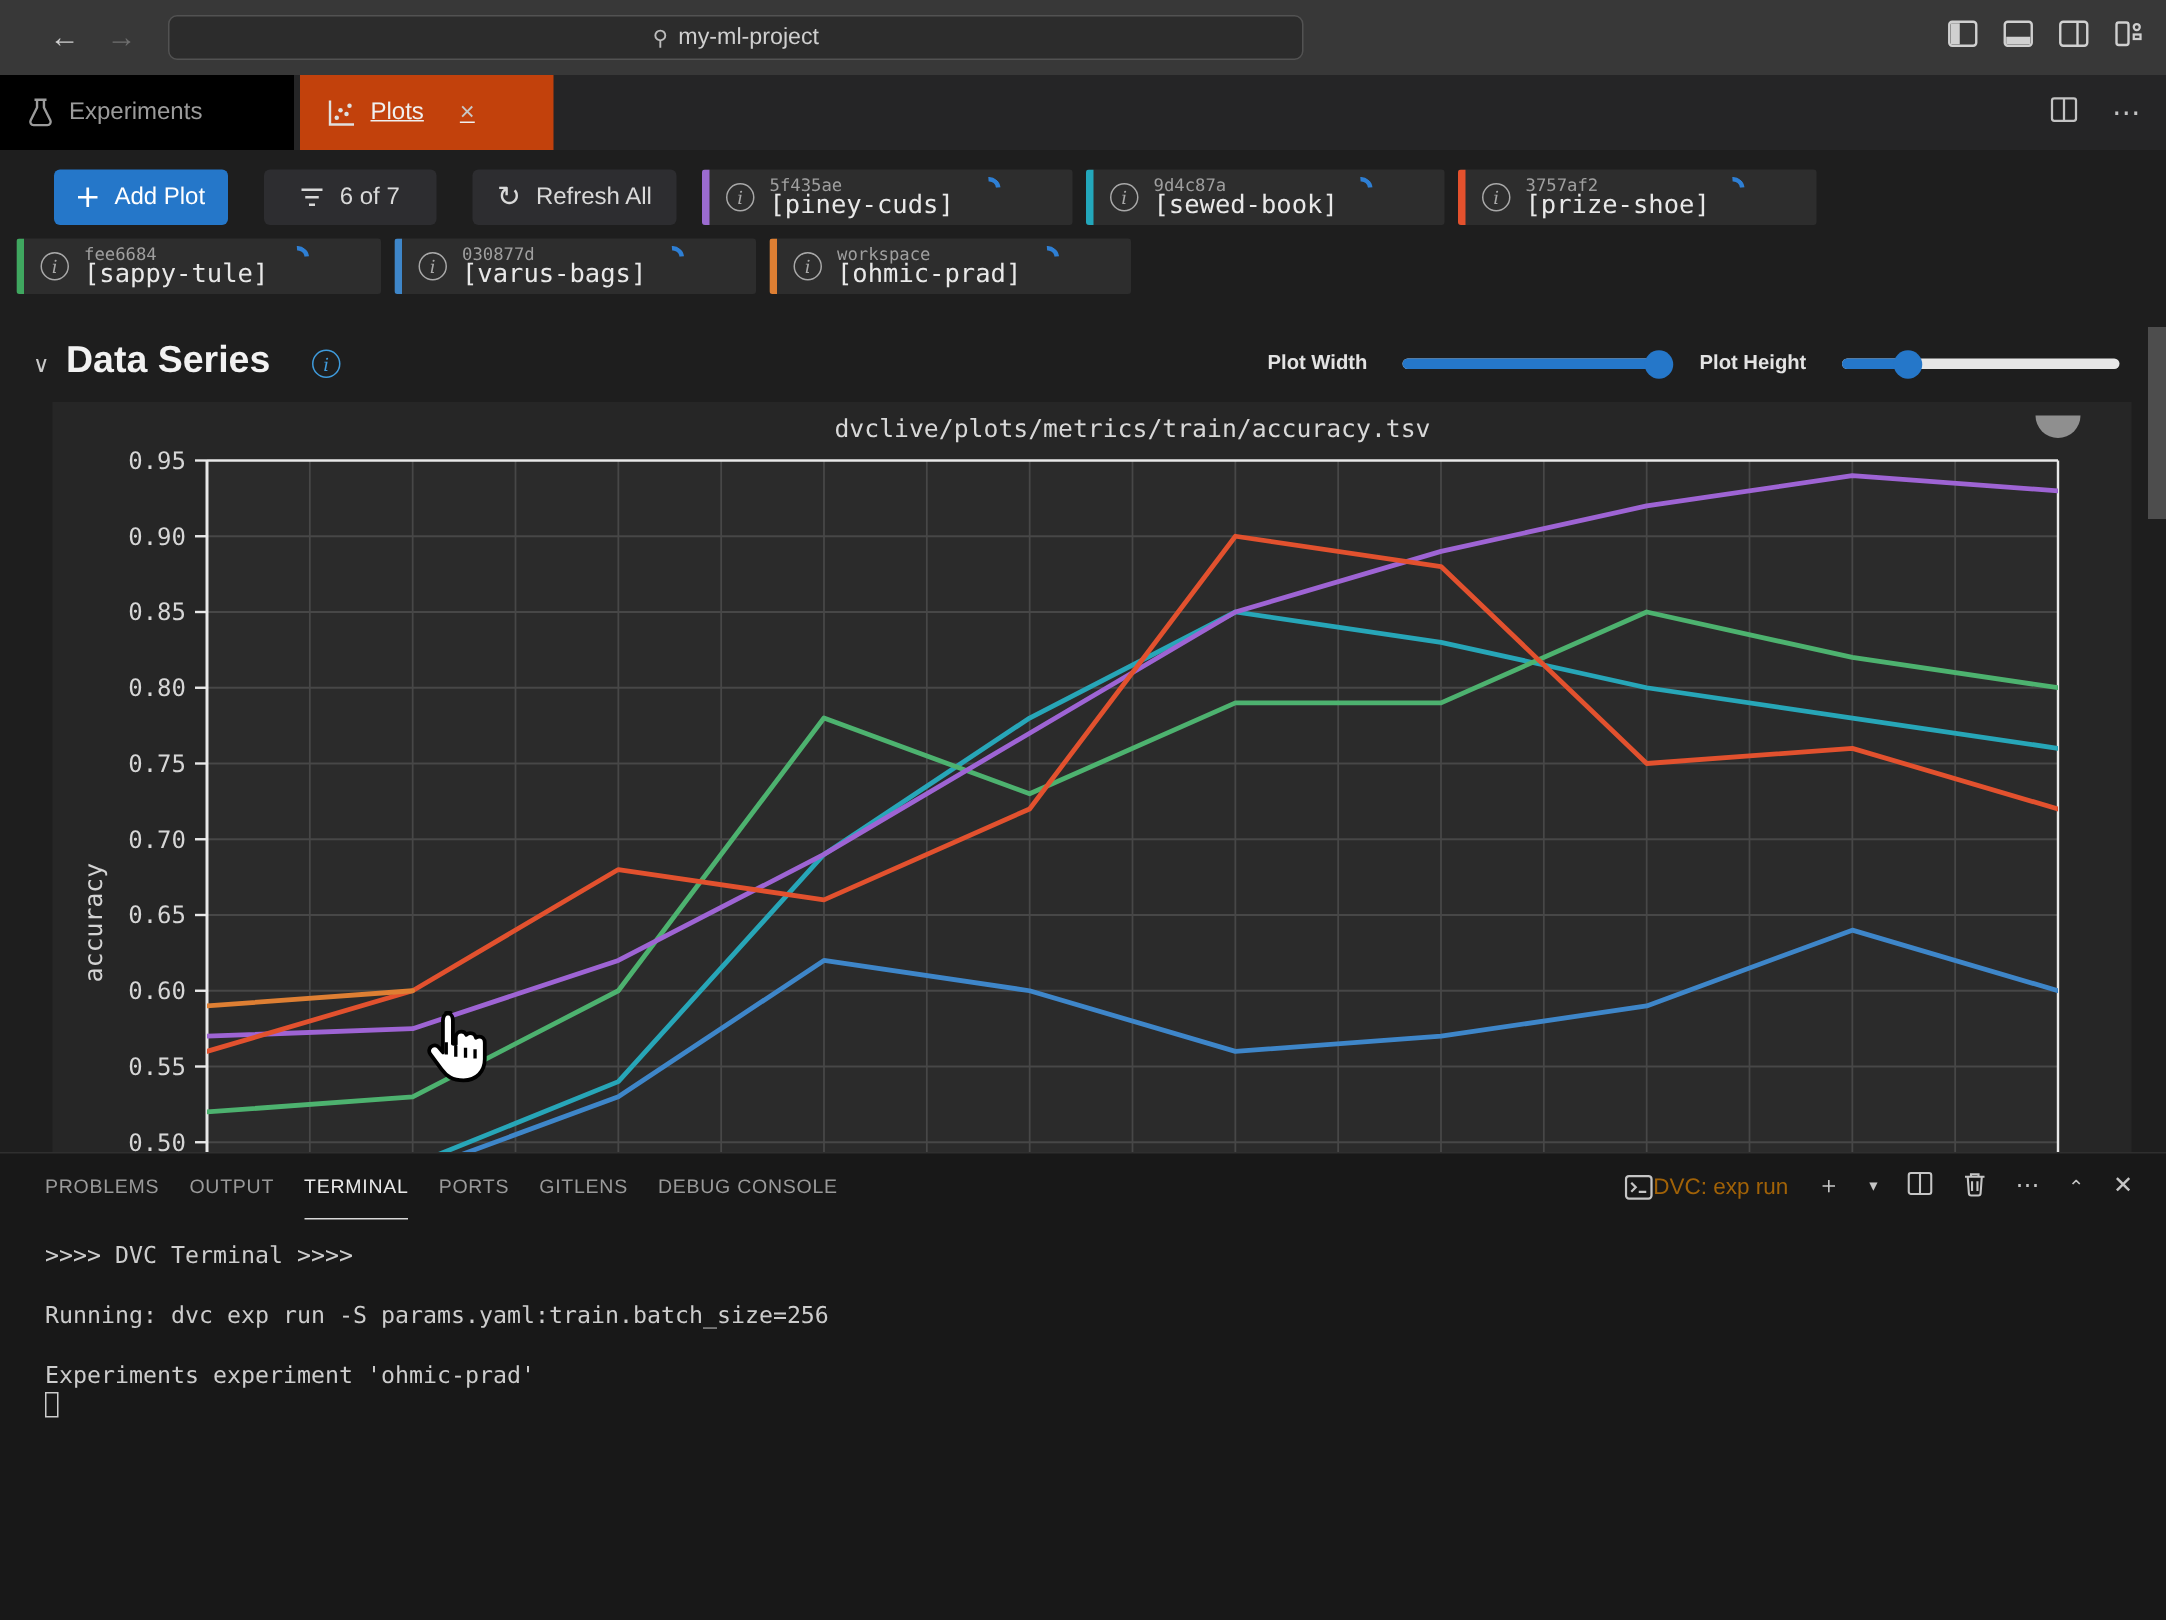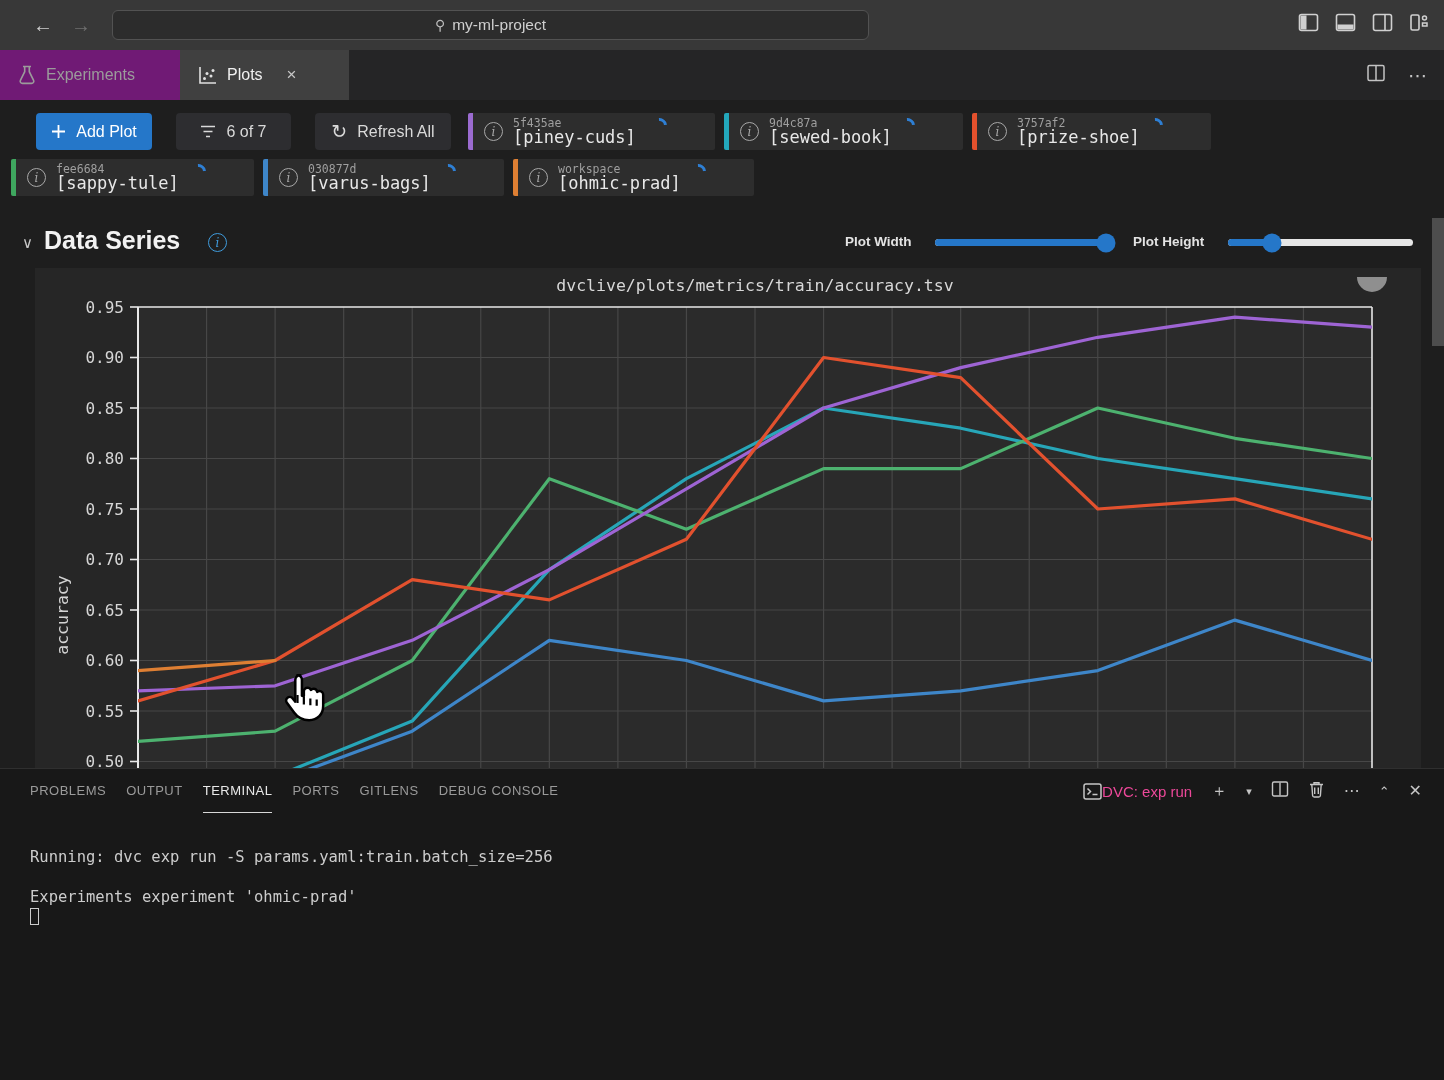--- a/index.html
+++ b/index.html
@@ -18,22 +18,22 @@
                display:flex; align-items:center; justify-content:center;
                color:#cfcfcf; font-size:15.5px; gap:7px; }
   .mag { font-size:14px; color:#bdbdbd; transform:scaleX(-1); }
   .win-icons { position:absolute; right:14px; top:12px; display:flex; gap:16px; }
   .win-icons svg { display:block; }
 
   
   .tabstrip { position:absolute; left:0; top:50px; width:1444px; height:50px; background:#252526; }
   .tab { position:absolute; top:0; height:50px; display:flex; align-items:center; gap:10px;
          font-size:16px; padding:0 18px; cursor:default; }
-  .tab-experiments { left:0; width:196px; background:#701a75; color:#9b9b9b; }
-  .tab-plots { left:180px; width:169px; background:#404040; color:#f0f0f0; }
+  .tab-experiments { left:0; width:196px; background:#000000; color:#9b9b9b; }
+  .tab-plots { left:200px; width:169px; background:#c2410c; color:#f0f0f0;text-decoration:underline; }
   .tab-close { margin-left:14px; color:#c8c8c8; font-size:17px; }
   .strip-actions { position:absolute; right:16px; top:0; height:50px; display:flex; align-items:center; gap:22px; color:#c3c3c3; }
 
   
   .toolbar-row1 { position:absolute; left:36px; top:113px; height:37px; display:flex; }
   .toolbar-row2 { position:absolute; left:20px; top:159px; height:37px; display:flex; }
   .tbtn { height:37px; border-radius:4px; display:flex; align-items:center; justify-content:center;
           gap:10px; font-size:16px; border:none; cursor:pointer; }
   .btn-add { width:116px; background:#2577c9; color:#ffffff; }
   .btn-filter { width:115px; background:#2d2d30; color:#d9d9d9; margin-left:24px; }
@@ -76,21 +76,21 @@
 
   
   .panel { position:absolute; left:0; top:768px; width:1444px; height:312px; background:#181818;
            border-top:1px solid #2f2f2f; }
   .panel-tabs { position:absolute; left:30px; top:0; height:44px; display:flex; gap:20px; }
   .ptab { height:44px; display:flex; align-items:center; font-size:13px; letter-spacing:0.5px;
           color:#9a9a9a; cursor:pointer; border-bottom:1.5px solid transparent; }
   .ptab.active { color:#e9e9e9; border-bottom-color:#d7d7d7; }
   .panel-actions { position:absolute; right:22px; top:0; height:44px; display:flex; align-items:center;
                    gap:19px; color:#c5c5c5; }
-  .shell-label { display:flex; align-items:center; gap:0; font-size:15px; color:#ec4899; }
+  .shell-label { display:flex; align-items:center; gap:0; font-size:15px; color:#a16207; }
   .pa-icon { font-size:16px; line-height:1; }
   .terminal { position:absolute; left:30px; top:58px; font-family:"DejaVu Sans Mono", monospace;
               font-size:15.5px; color:#cccccc; line-height:20px; white-space:pre; }
   .term-cursor { display:inline-block; width:9px; height:17px; border:1.5px solid #cccccc; vertical-align:-3px; }
 
   
   .cursor-overlay { position:absolute; left:278px; top:672px; width:52px; height:62px; pointer-events:none; }
 </style>
 </head>
 <body>
@@ -355,21 +355,21 @@
       </span>
       <span>
         <svg width="17" height="18" viewBox="0 0 17 18">
             <path d="M2 4.5 h13 M6 4.5 V2.8 h5 v1.7 M3.8 4.5 l0.8 11 a1.6 1.6 0 0 0 1.6 1.5 h4.6 a1.6 1.6 0 0 0 1.6-1.5 l0.8-11 M6.7 7.5 v6.5 M10.3 7.5 v6.5" fill="none" stroke="#c5c5c5" stroke-width="1.4"></path>
           </svg>
       </span>
       <span class="pa-icon">⋯</span>
       <span class="pa-icon" style="font-size:13px">⌃</span>
       <span class="pa-icon">✕</span>
     </div>
-    <div class="terminal" id="terminal-output"><div>&nbsp;</div><div>Running: dvc exp run -S params.yaml:train.batch_size=256</div><div>&nbsp;</div><div>Experiments experiment 'ohmic-prad'</div><span class="term-cursor"></span></div>
+    <div class="terminal" id="terminal-output"><div>&gt;&gt;&gt;&gt; DVC Terminal &gt;&gt;&gt;&gt;</div><div>&nbsp;</div><div>Running: dvc exp run -S params.yaml:train.batch_size=256</div><div>&nbsp;</div><div>Experiments experiment 'ohmic-prad'</div><span class="term-cursor"></span></div>
   </div>
 
   <div class="cursor-overlay">
     <svg width="52" height="62" viewBox="0 0 34 42">
       <path d="M12.5 2.2 c1.9 0 3.1 1.4 3.1 3.3 v10.6 l1.3 0.25 v-3.1 c0-1.5 1.1-2.6 2.5-2.6 1 0 1.9 0.6 2.3 1.5 0.4-0.5 1.1-0.8 1.8-0.8 1.3 0 2.2 0.9 2.5 2.1 0.4-0.3 1-0.5 1.5-0.5 1.4 0 2.5 1.1 2.5 2.7 v7.4 c0 5.6-3.8 9.6-9.6 9.6 -5 0-7.6-1.7-10-5 l-5-6.8 c-0.8-1.1-0.7-2.6 0.4-3.4 1-0.8 2.5-0.7 3.4 0.3 l1.9 2.3 V5.5 c0-1.9 1.3-3.3 3.4-3.3 z" fill="#ffffff" stroke="#000000" stroke-width="1.7" stroke-linejoin="round"></path>
       <path d="M12.6 21 v-5.5 M16.9 22 v-5 M21.3 22.5 v-4.6 M25.6 22.8 v-4.2" stroke="#000000" stroke-width="1.5" fill="none"></path>
     </svg>
   </div>
 
 </div>

